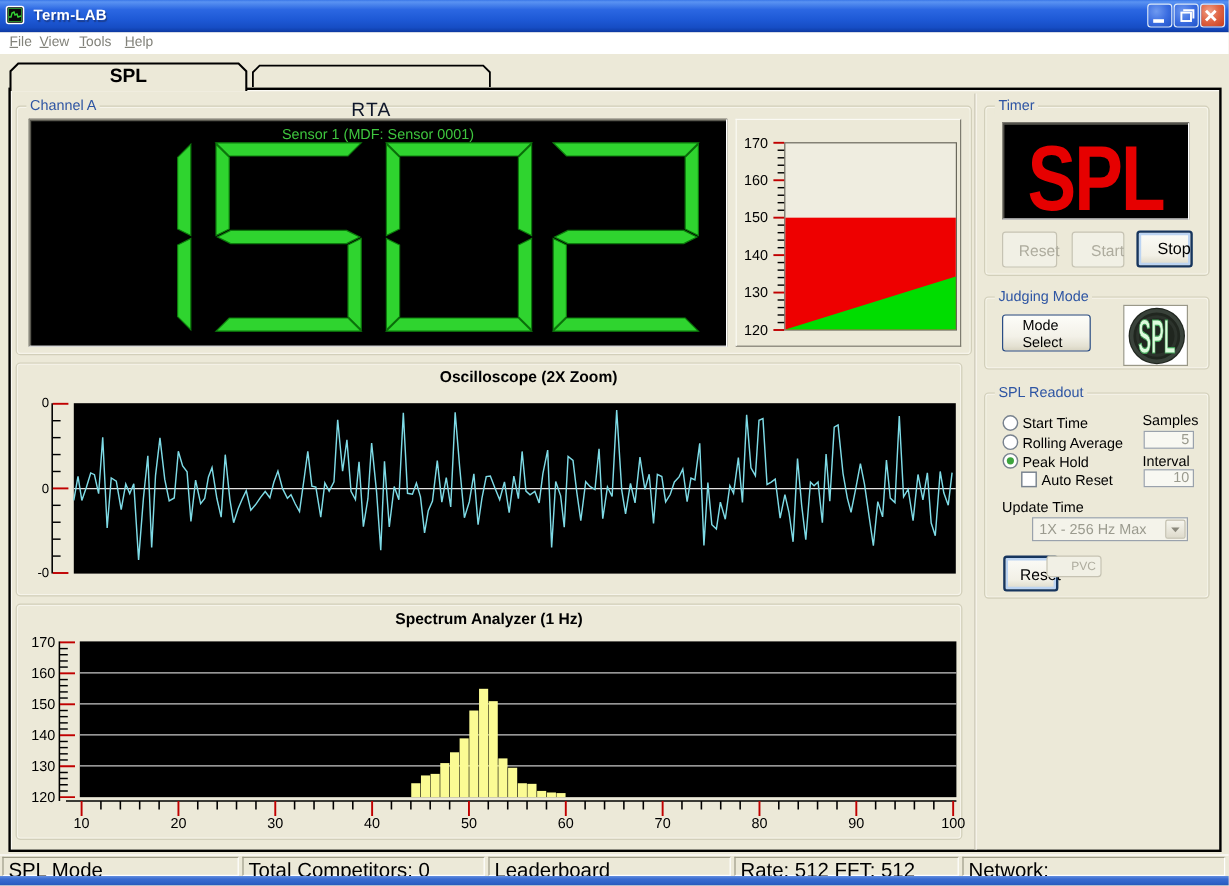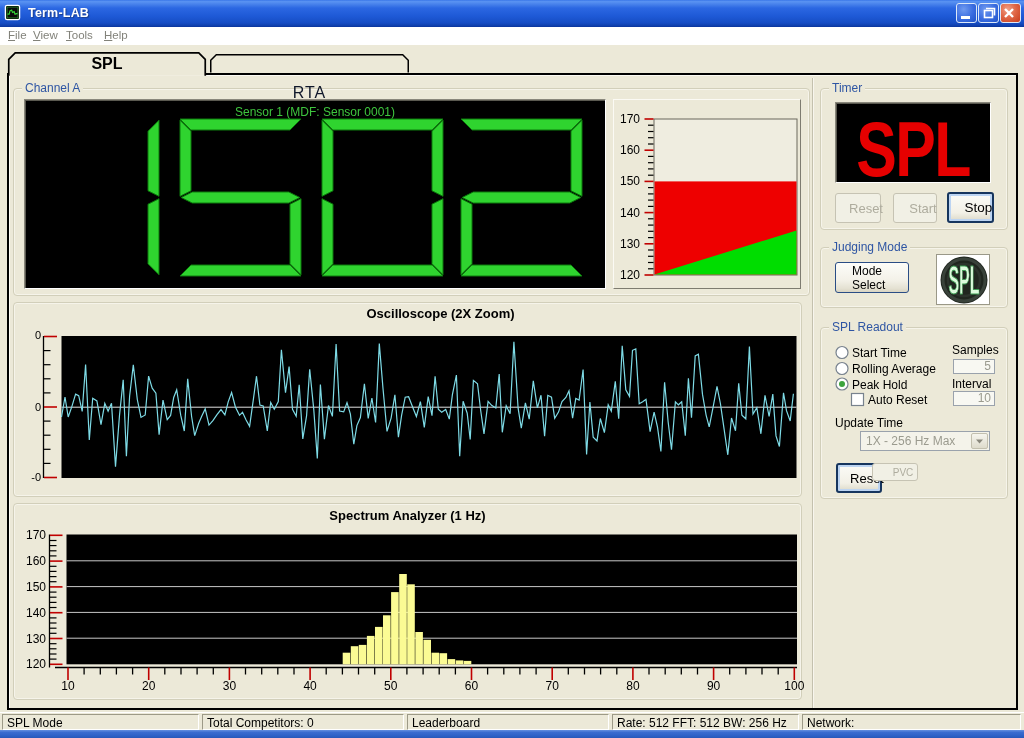--- a/index.html
+++ b/index.html
@@ -30,21 +30,21 @@
 
 .btn{display:flex;align-items:center;justify-content:center;font-size:13px;border-radius:3px;padding-left:16px;}
 .btn.on{border:1px solid #2a4d85;background:linear-gradient(180deg,#fdfdf9 0%,#f3f1e8 60%,#e4e1d2 88%,#d8d4c2 100%);color:#000;}
 .btn.focus{border:2px solid #16355e;box-shadow:inset 0 0 0 2px #bcd4f2;background:linear-gradient(180deg,#fbfbf7 0%,#f2f0e6 70%,#dcd9c8 100%);}
 .btn.off{border:1px solid #c6c3b3;background:#f1f0e5;color:#aeac9e;}
 
 .inp{border:1px solid #9aa2ac;background:#f8f8f2;color:#9b9b8f;font-size:12px;text-align:right;padding:0 3px;line-height:13px;}
 .lbl{font-size:12px;color:#000;}
 
 #status{left:0;top:712px;width:1024px;height:18px;background:#ece9d8;border-top:1px solid #fff;}
-.spanel{top:1px;height:16px;border:1px solid;border-color:#9d9a87 #fff #fff #9d9a87;font-size:12px;color:#000;
+.spanel{top:1px;height:16px;border:1px solid;border-color:#9d9a87 #fff #fff #9d9a87;font-size:17px;color:#000;
  padding:1px 0 0 4px;}
 #bluebar{left:0;top:730px;width:1024px;height:8px;
  background:linear-gradient(180deg,#6490e0 0%,#3a6cd0 30%,#2e62c8 70%,#2858b8 100%);}
 svg{position:absolute;overflow:visible;}
 svg text{font-family:"Liberation Sans",sans-serif;}
 </style></head>
 <body>
 <div id="win">
  <div id="title" class="abs">
   <svg class="abs" style="left:5px;top:5px" width="15" height="15" viewBox="0 0 18 18">

